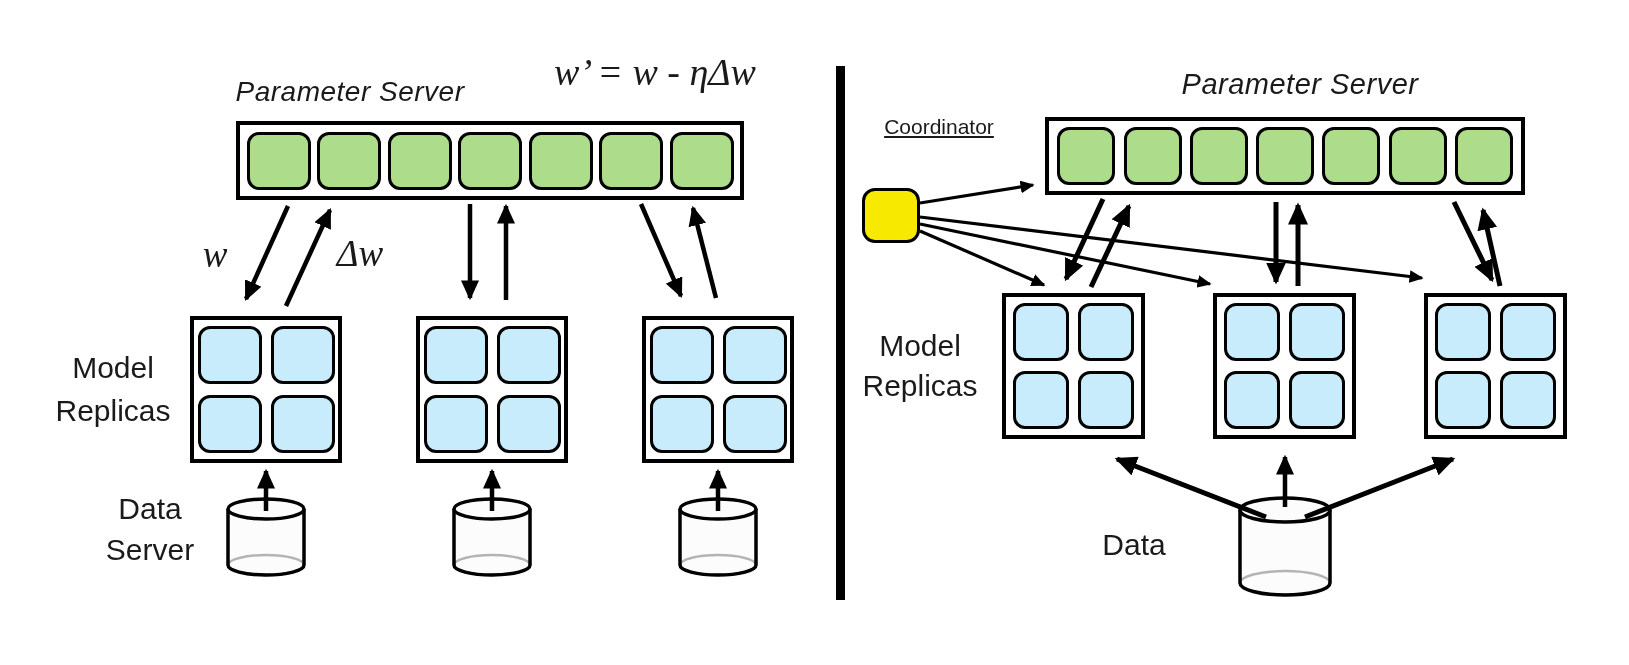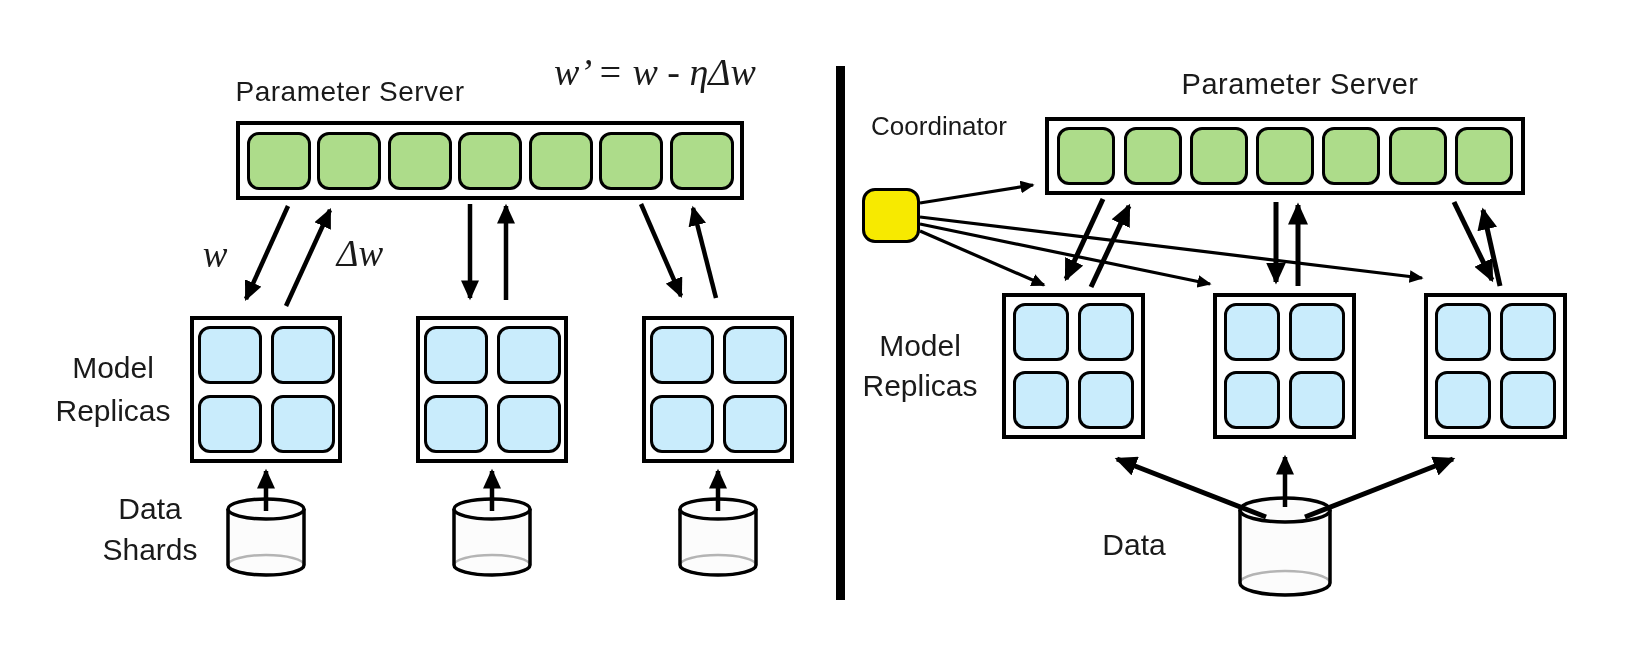--- a/index.html
+++ b/index.html
@@ -1,20 +1,20 @@
 <!DOCTYPE html>
 <html style="--cell-green: #addc8a; --cell-blue: #c9ecfc; --coordinator-yellow: #f7ea00; --outline: #000000;"><head>
 <meta charset="utf-8">
 <style>
   html,body{margin:0;padding:0;background:#fff;}
   #stage{position:relative;width:1629px;height:665px;background:#fff;overflow:hidden;
          font-family:"Liberation Sans",sans-serif;color:#000;}
   .abs{position:absolute;}
   .label{color:#1a1a1a;text-align:center;}
-  .title{font-size:28px;letter-spacing:.5px;}
+  .title{font-size:28px;letter-spacing:.5px;font-style:italic;}
   .serif-math{font-family:"Liberation Serif",serif;font-style:italic;text-align:center;}
   .outer-box{position:absolute;background:#fff;border:4px solid var(--outline,#000);
              box-sizing:border-box;}
   .ps-row{display:flex;align-items:center;justify-content:space-evenly;}
   .cell{border:3px solid var(--outline,#000);border-radius:12px;box-sizing:border-box;}
   .cell.green{background:var(--cell-green,#addc8a);}
   .cell.blue{background:var(--cell-blue,#c9ecfc);}
   .ps-left .cell{width:64px;height:58px;}
   .ps-right .cell{width:58px;height:58px;}
   .replica{display:grid;place-content:center;}
@@ -75,26 +75,26 @@
   </div>
   <div class="outer-box replica replica-left" style="left:642px;top:316px;width:152px;height:147px;">
     <div class="cell blue"></div>
     <div class="cell blue"></div>
     <div class="cell blue"></div>
     <div class="cell blue"></div>
   </div>
 
   <div class="abs label" style="left:60px;top:488px;width:180px;font-size:30px;line-height:41px;">
     <div>Data</div>
-    <div>Shards</div>
+    <div>Server</div>
   </div>
 
   <div class="divider" style="left:836px;top:66px;width:9px;height:534px;"></div>
 
-  <div class="abs label" style="left:843px;top:112px;width:192px;font-size:26px;line-height:29px;">
+  <div class="abs label" style="left:843px;top:112px;width:192px;font-size:21px;line-height:29px;text-decoration:underline;">
     <div>Coordinator</div>
   </div>
 
   <div class="coordinator" style="left:862px;top:188px;width:58px;height:55px;"></div>
 
   <div class="abs label title" style="left:1150px;top:68px;width:300px;font-size:29px;">Parameter Server</div>
 
   <div class="outer-box ps-row ps-right" style="left:1045px;top:117px;width:480px;height:78px;">
     <div class="cell green"></div>
     <div class="cell green"></div>

